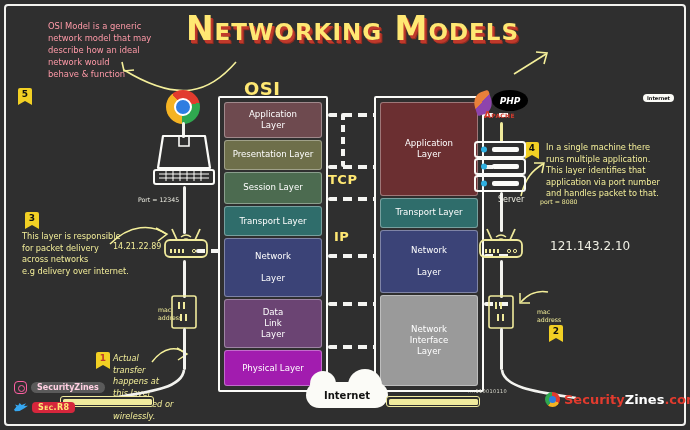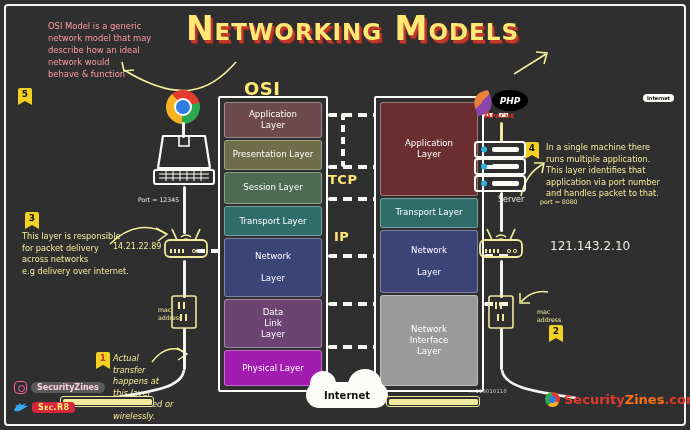--- a/index.html
+++ b/index.html
@@ -140,21 +140,21 @@
   .redpill{
     background:#d6263c;color:#ffe873;font-size:8px;font-weight:bold;
     padding:1px 6px;border-radius:4px;font-variant:small-caps;letter-spacing:.4px;
   }
   .sz{position:absolute;display:flex;align-items:center;gap:4px;}
   .szlogo{width:15px;height:15px;border-radius:50%;position:relative;
     background:conic-gradient(#e23b2e 0 33%,#f5b323 0 60%,#2fa84f 0 100%);}
   .szlogo:after{content:"";position:absolute;left:4px;top:4px;width:7px;height:7px;
     border-radius:50%;background:#2f7de1;}
   .sztext{font-size:13px;font-weight:bold;color:#e23b2e;font-family:"DejaVu Sans",sans-serif;}
-  .sztext b{color:#f97316;}
+  .sztext b{color:#ffffff;}
   .sztext u{color:#e23b2e;text-decoration:none;}
   
   .chrome{width:34px;height:34px;border-radius:50%;position:relative;
     background:conic-gradient(from -40deg,#e23b2e 0 32%,#2fa84f 0 62%,#f5b323 0 100%);}
   .chrome:after{content:"";position:absolute;left:8px;top:8px;width:18px;height:18px;
     border-radius:50%;background:#2f7de1;border:2.5px solid #fff;box-sizing:border-box;}
   
   .php{
     position:absolute;background:#000000;color:#fff;border-radius:50%;
     font-size:9px;font-weight:bold;display:flex;align-items:center;justify-content:center;

